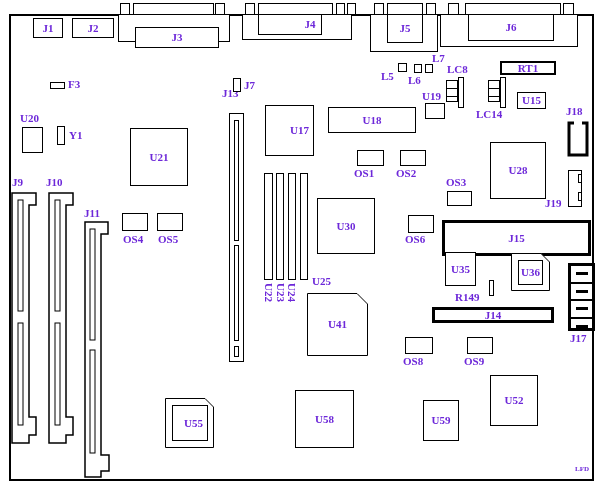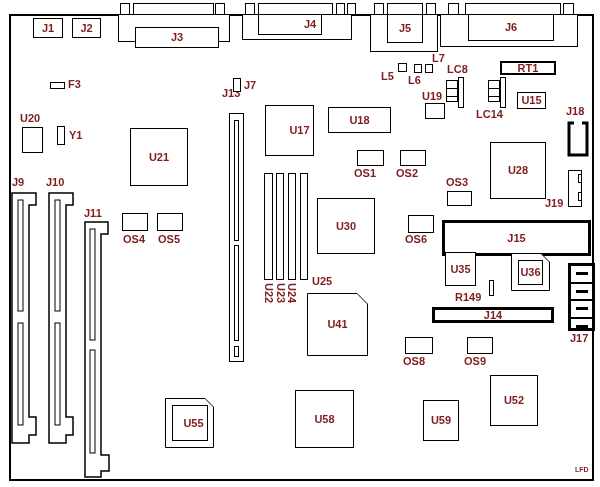--- a/index.html
+++ b/index.html
@@ -1,17 +1,17 @@
 <!DOCTYPE html>
 <html><head>
 <meta charset="utf-8">
 <style>
   html,body{margin:0;padding:0;background:#fff;}
   #stage{position:relative;width:600px;height:487px;background:#fff;
-         font-family:Liberation Sans, sans-serif;color:#7f1d1d;overflow:hidden;}
+         font-family:Liberation Serif, serif;color:#6d28d9;overflow:hidden;}
   .c{position:absolute;box-sizing:border-box;}
   .box{border:1px solid #000;background:#fff;}
   .thick{border-width:3px;}
   .cbox{display:flex;align-items:center;justify-content:center;
         font-weight:bold;font-size:11px;line-height:1;}
   .lbl{font-weight:bold;font-size:11px;line-height:1;white-space:nowrap;}
   .vlbl{transform:rotate(90deg);transform-origin:0 0;}
   .tiny{font-size:7px;}
   .dash{background:#000;width:12px;height:3px;}
   .cell{position:relative;height:25%;display:flex;align-items:center;justify-content:center;}
@@ -21,21 +21,21 @@
 </head>
 <body>
 
 <div id="stage">
 
   <div class="c" style="left:9px;top:14px;width:585px;height:467px;border:2px solid #000;"></div>
 
   <div class="c box cbox" style="left:33px;top:18px;width:30px;height:20px;">
       <span>J1</span>
     </div>
-  <div class="c box cbox" style="left:72px;top:18px;width:29px;height:20px;text-align:right;">
+  <div class="c box cbox" style="left:72px;top:18px;width:42px;height:20px;text-align:right;">
       <span>J2</span>
     </div>
 
   <div class="c box" style="left:120px;top:3px;width:10px;height:12px;"></div>
   <div class="c box" style="left:133px;top:3px;width:81px;height:12px;"></div>
   <div class="c box" style="left:215px;top:3px;width:10px;height:12px;"></div>
   <div class="c box" style="left:118px;top:14px;width:112px;height:28px;"></div>
   <div class="c box cbox" style="left:135px;top:27px;width:84px;height:21px;">
       <span>J3</span>
     </div>
@@ -108,21 +108,21 @@
   <div class="c box" style="left:234px;top:120px;width:5px;height:121px;"></div>
   <div class="c box" style="left:234px;top:245px;width:5px;height:96px;"></div>
   <div class="c box" style="left:234px;top:346px;width:5px;height:11px;"></div>
 
   <div class="c box" style="left:233px;top:78px;width:8px;height:14px;"></div>
   <div class="c lbl" style="left:244px;top:80px;">J7</div>
 
   <div class="c box cbox" style="left:265px;top:105px;width:49px;height:51px;padding-left:20px;">
       <span>U17</span>
     </div>
-  <div class="c box cbox" style="left:328px;top:107px;width:63px;height:26px;">
+  <div class="c box cbox" style="left:328px;top:107px;width:88px;height:26px;">
       <span>U18</span>
     </div>
 
   <div class="c box" style="left:264px;top:173px;width:9px;height:107px;"></div>
   <div class="c box" style="left:276px;top:173px;width:8px;height:107px;"></div>
   <div class="c box" style="left:288px;top:173px;width:8px;height:107px;"></div>
   <div class="c box" style="left:300px;top:173px;width:8px;height:107px;"></div>
   <div class="c lbl vlbl" style="left:274px;top:283px;">U22</div>
   <div class="c lbl vlbl" style="left:286px;top:283px;">U23</div>
   <div class="c lbl vlbl" style="left:297px;top:283px;">U24</div>

